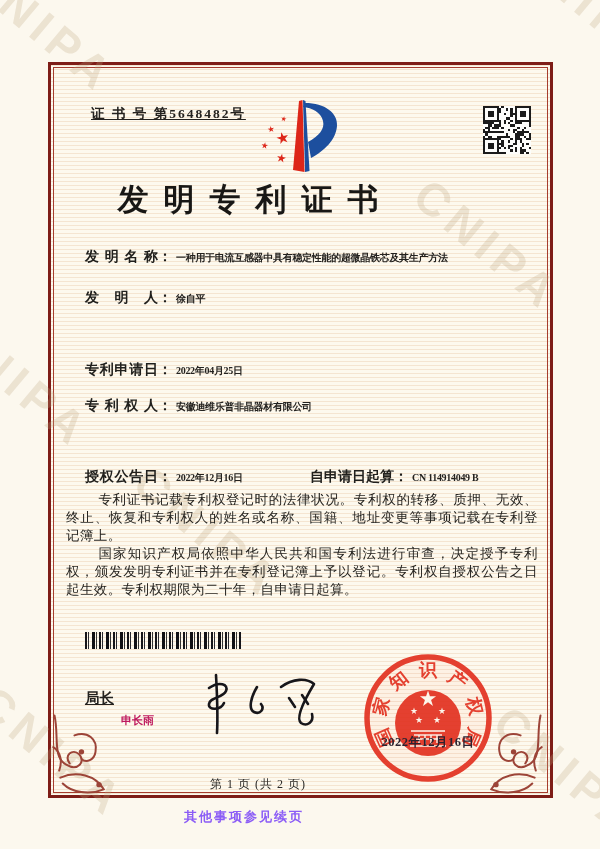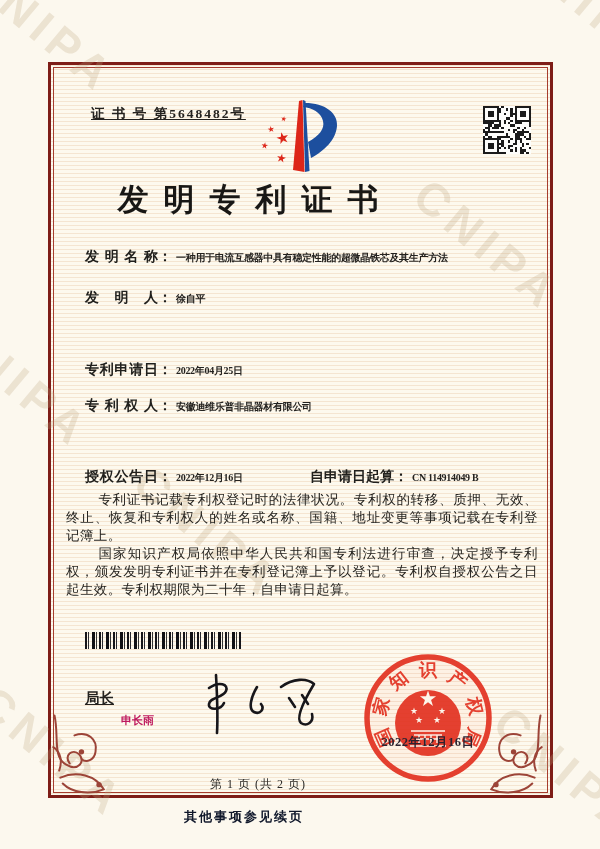--- a/index.html
+++ b/index.html
@@ -80,21 +80,21 @@
   .seal-date{
     position:absolute; z-index:6; left:363px; top:734px; width:130px; text-align:center;
     font-size:12.5px; font-weight:bold; color:#2c2330; letter-spacing:0.5px; white-space:nowrap;
   }
   .page-num{
     position:absolute; z-index:4; left:0; top:776px; width:516px; text-align:center;
     font-size:12px; color:#2a2825; letter-spacing:1px;
   }
   .cont-note{
     position:absolute; z-index:4; left:0; top:808px; width:488px; text-align:center;
-    font-size:13px; font-weight:bold; color:#0f172a; letter-spacing:2px;
+    font-size:13px; font-weight:bold; color:#8b5cf6; letter-spacing:2px;
   }
 </style>
 </head>
 <body>
 
 <div class="page">
 
   <div class="wm" style="left:-45px; top:0px;">CNIPA</div>
   <div class="wm" style="left:500px; top:-25px;">CNIPA</div>
   <div class="wm" style="left:400px; top:218px;">CNIPA</div>

